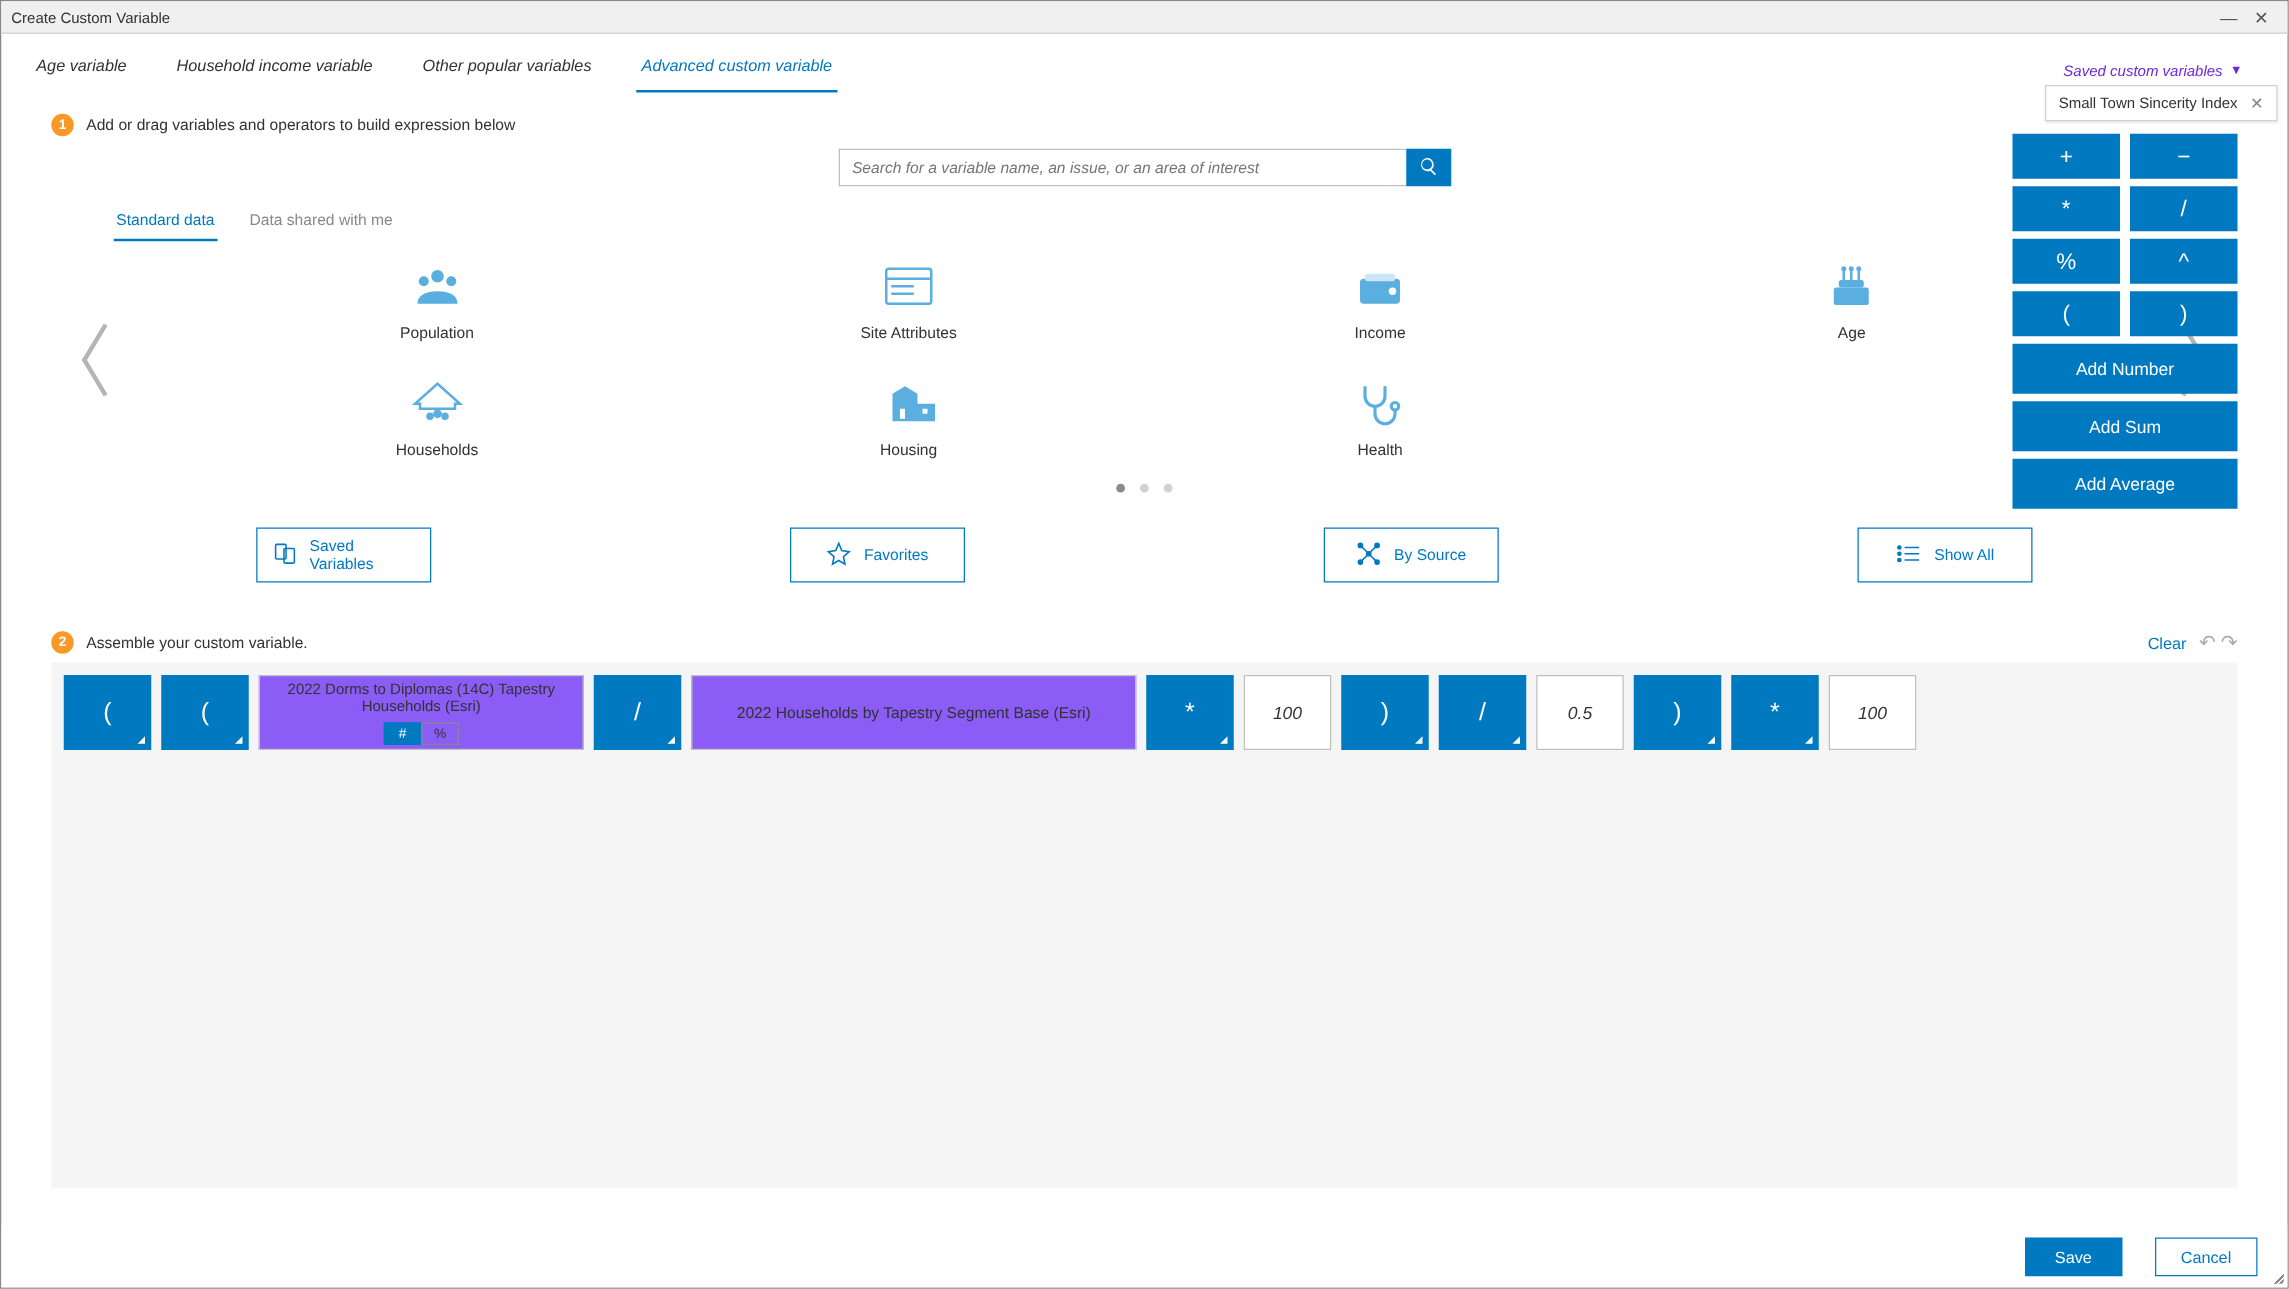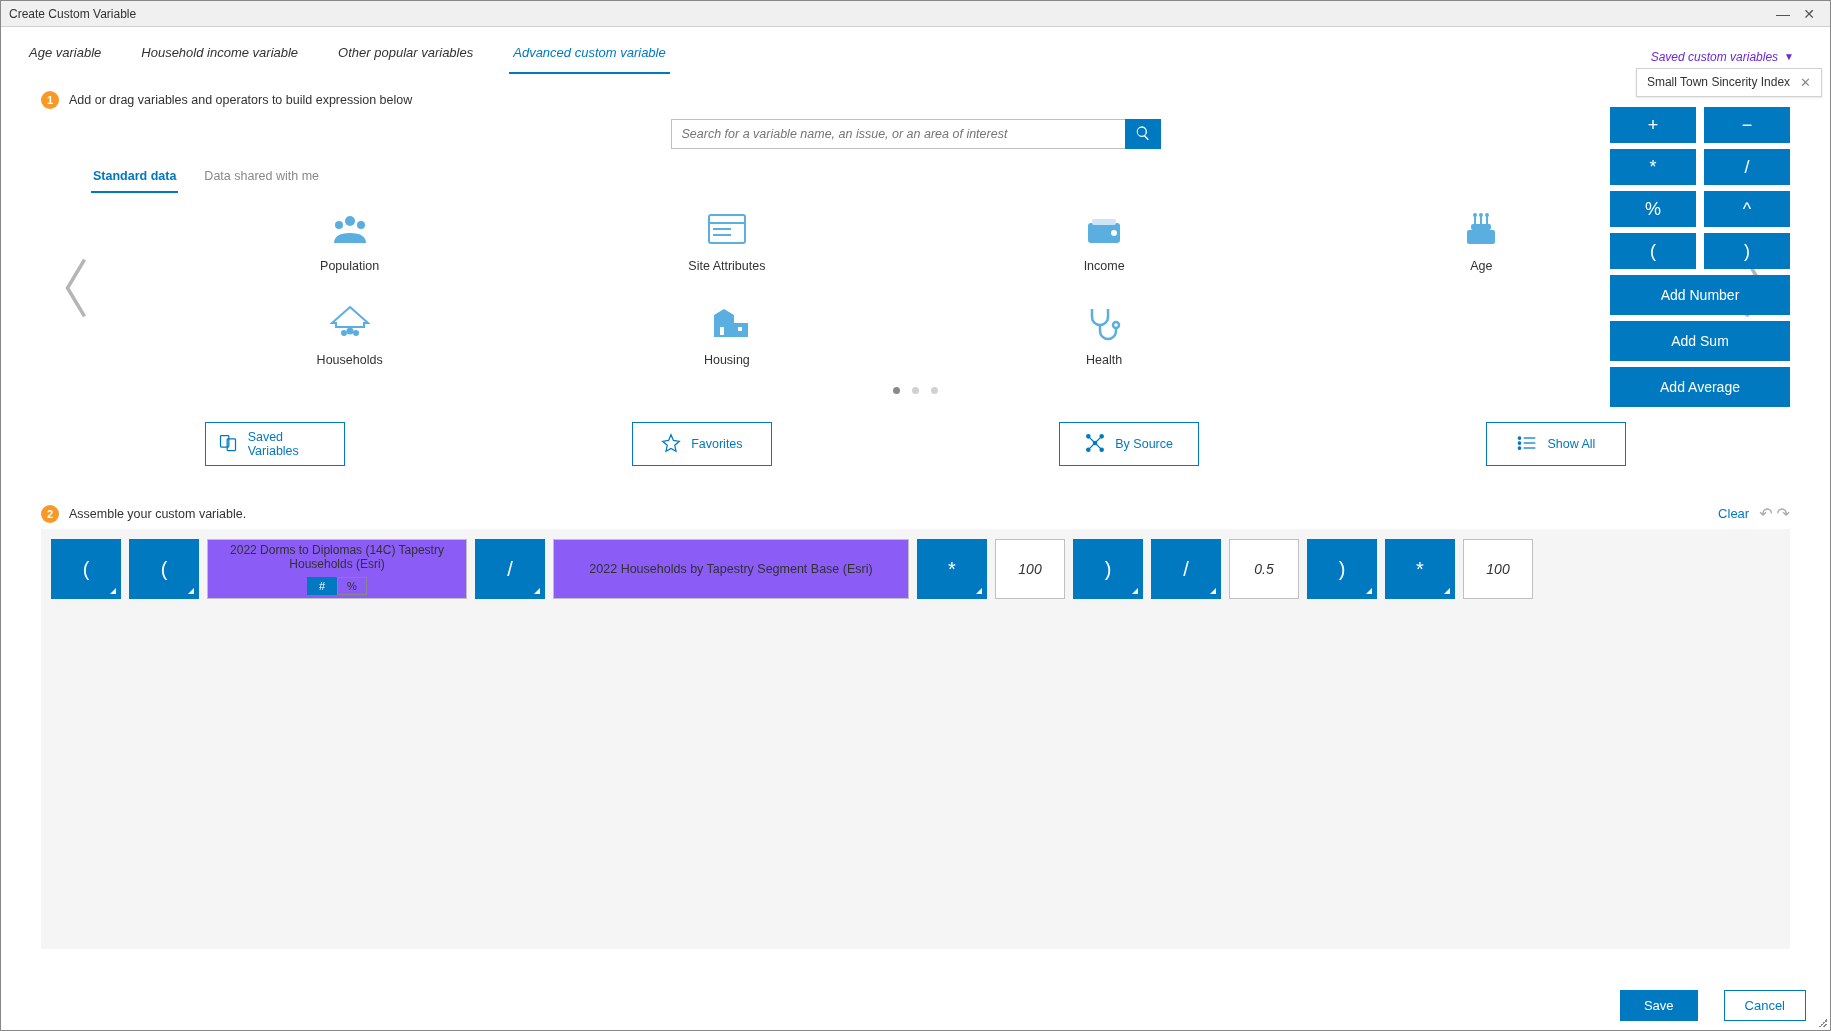--- a/index.html
+++ b/index.html
@@ -30,21 +30,21 @@
   
   .search-wrap { display:flex; justify-content:center; margin: 6px 0 10px 0; }
   .search-box { display:flex; width: 490px; }
   .search-input { flex:1; border:1px solid #c0c0c0; border-right:none; padding:7px 10px; font-size:12.5px; font-style:italic; color:#888; outline:none; }
   .search-btn { width:36px; background:#0079c1; display:flex; align-items:center; justify-content:center; }
   .search-btn svg { width:16px; height:16px; fill:#fff; }
 
   
   .subtabs { display:flex; gap:24px; padding: 6px 50px 0 50px; }
   .subtab { padding: 4px 2px 8px 2px; font-size:12.5px; color:#888; cursor:pointer; border-bottom:2px solid transparent; }
-  .subtab.active { color:#0079c1; border-bottom-color:#0079c1;font-weight:bold; }
+  .subtab.active { color:#0079c1; border-bottom-color:#0079c1; }
 
   
   .browse-area { position:relative; display:flex; align-items:center; padding: 10px 0 0 0; }
   .nav-arrow { width:70px; display:flex; align-items:center; justify-content:center; cursor:pointer; color:#b5b5b5; font-size:48px; user-select:none; }
   .nav-arrow svg { width:34px; height:70px; stroke:#b5b5b5; stroke-width:2.5; fill:none; }
   .cat-grid { flex:1; display:grid; grid-template-columns: repeat(4, 1fr); row-gap: 30px; column-gap: 20px; padding: 6px 60px; }
   .cat-item { display:flex; flex-direction:column; align-items:center; gap:10px; cursor:pointer; }
   .cat-icon { width:48px; height:40px; display:flex; align-items:center; justify-content:center; }
   .cat-icon svg { fill:#5aaee0; }
   .cat-label { font-size:12.5px; color:#323232; }

